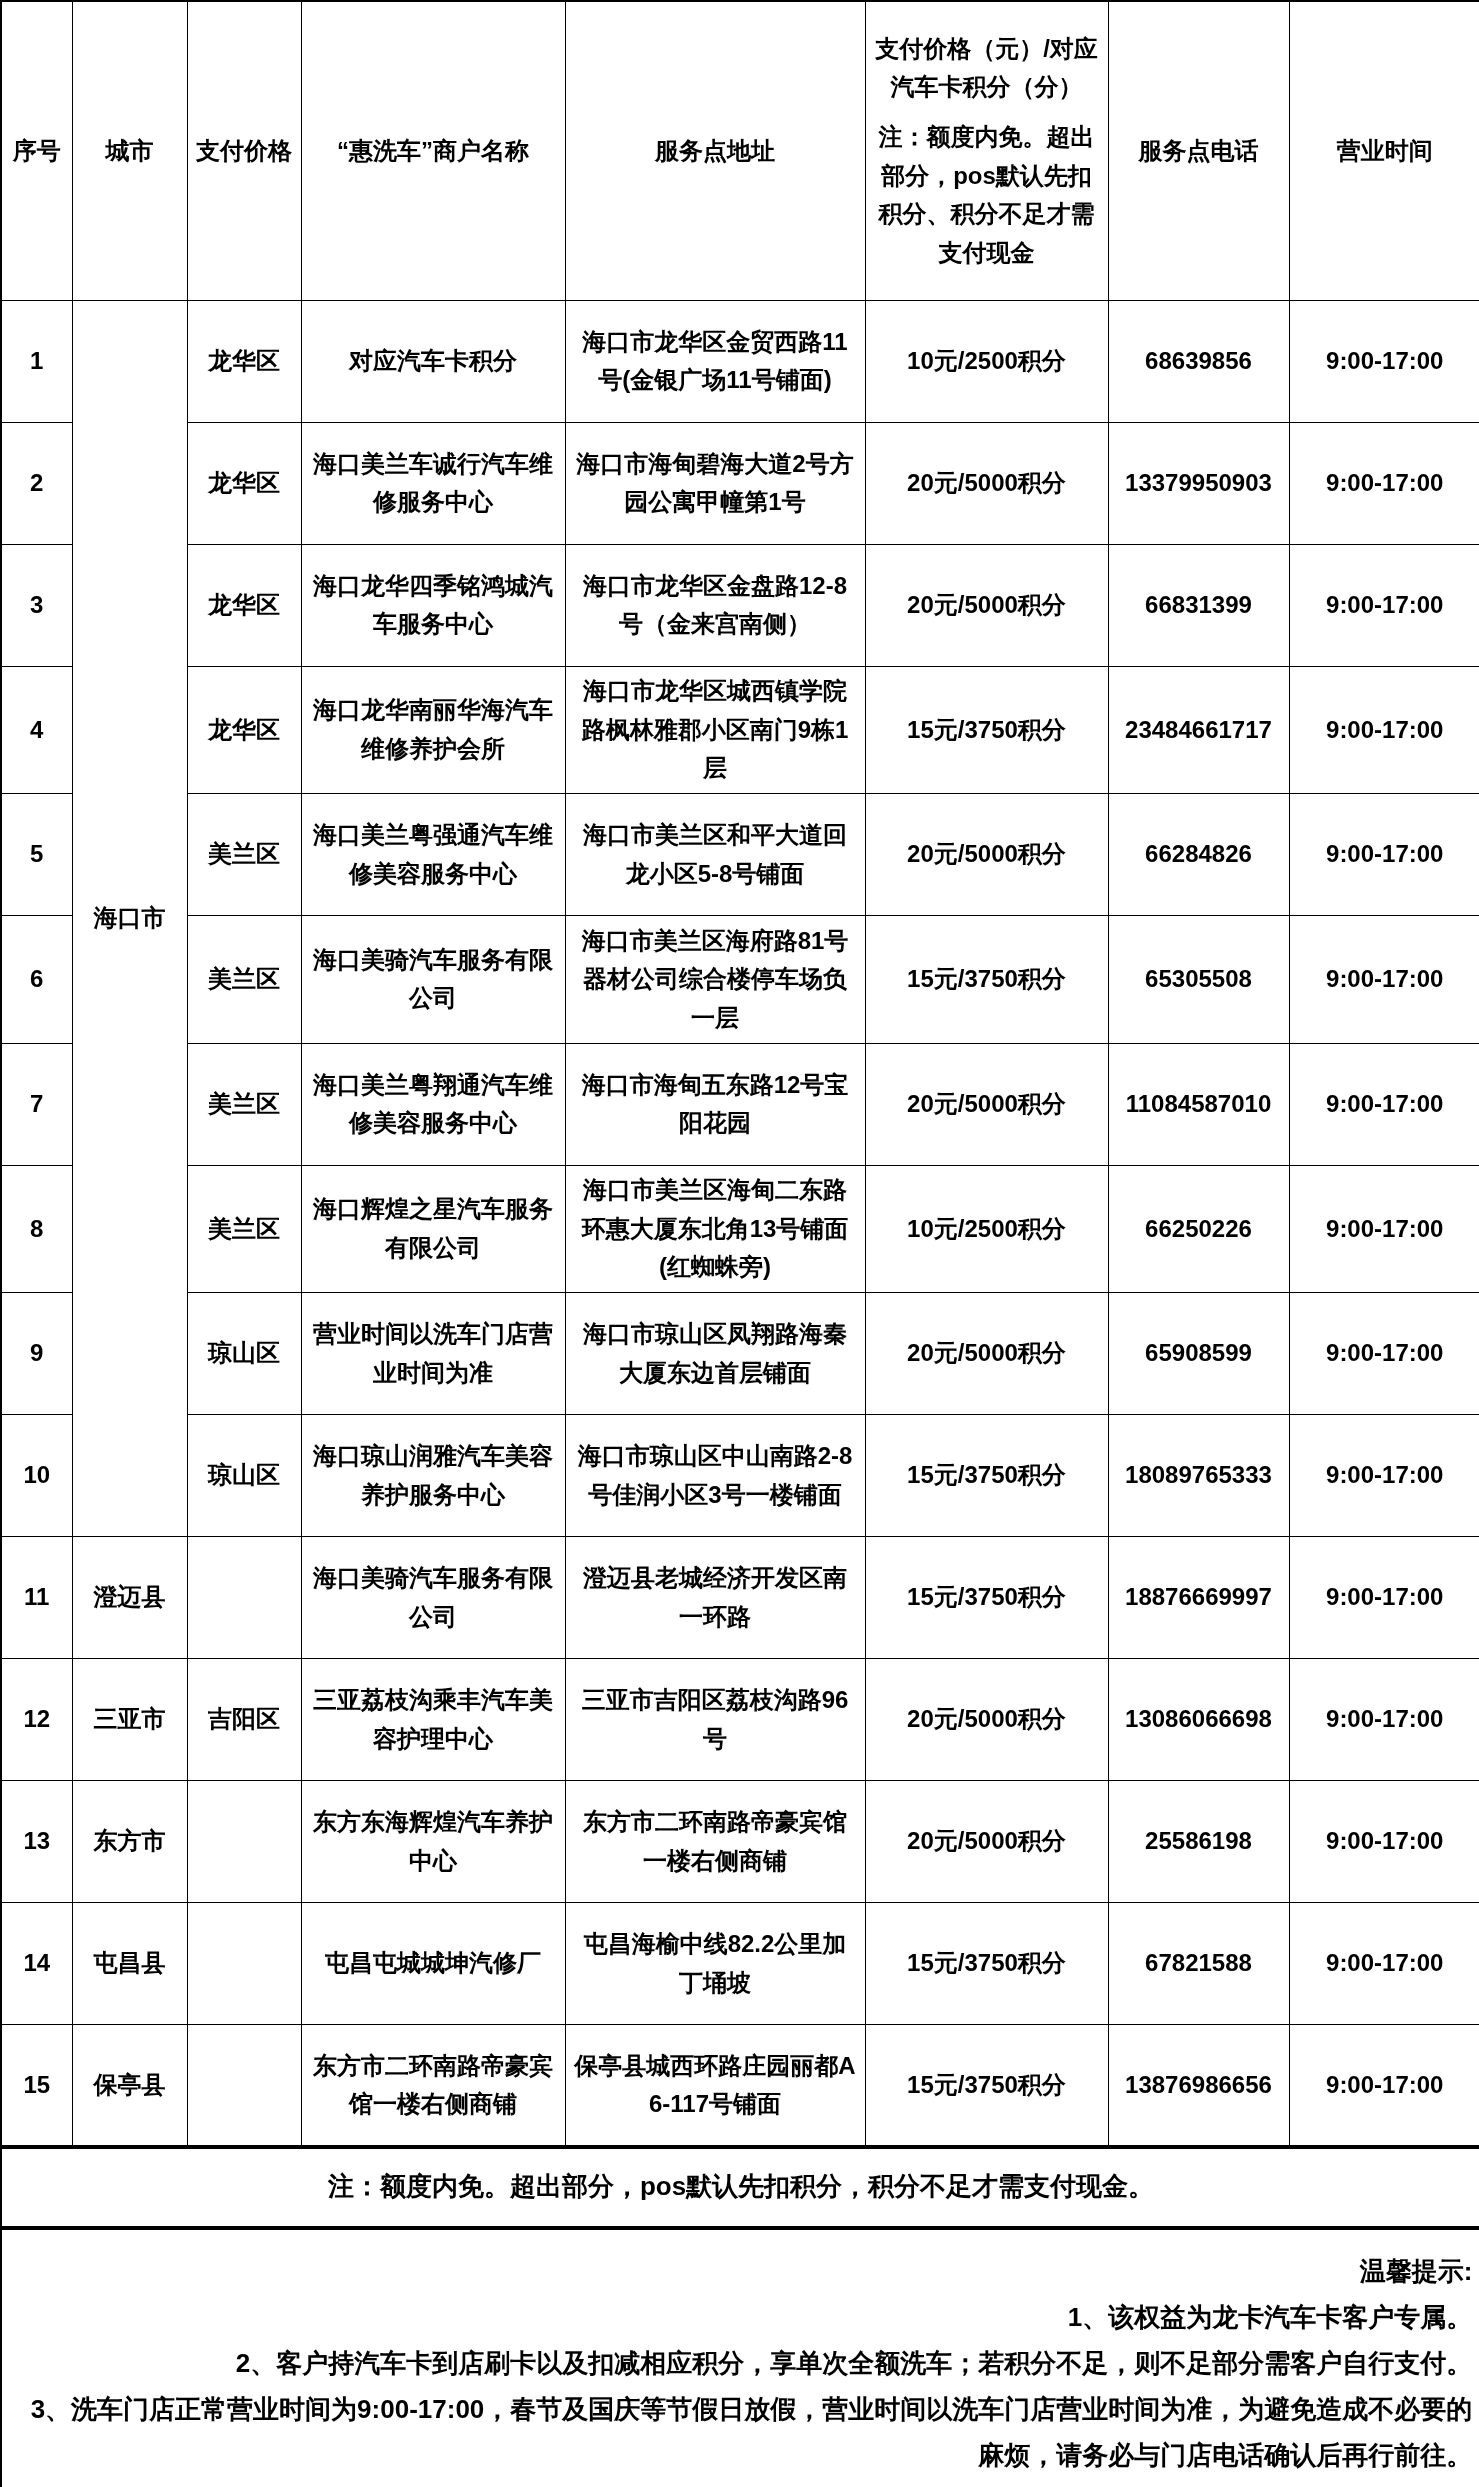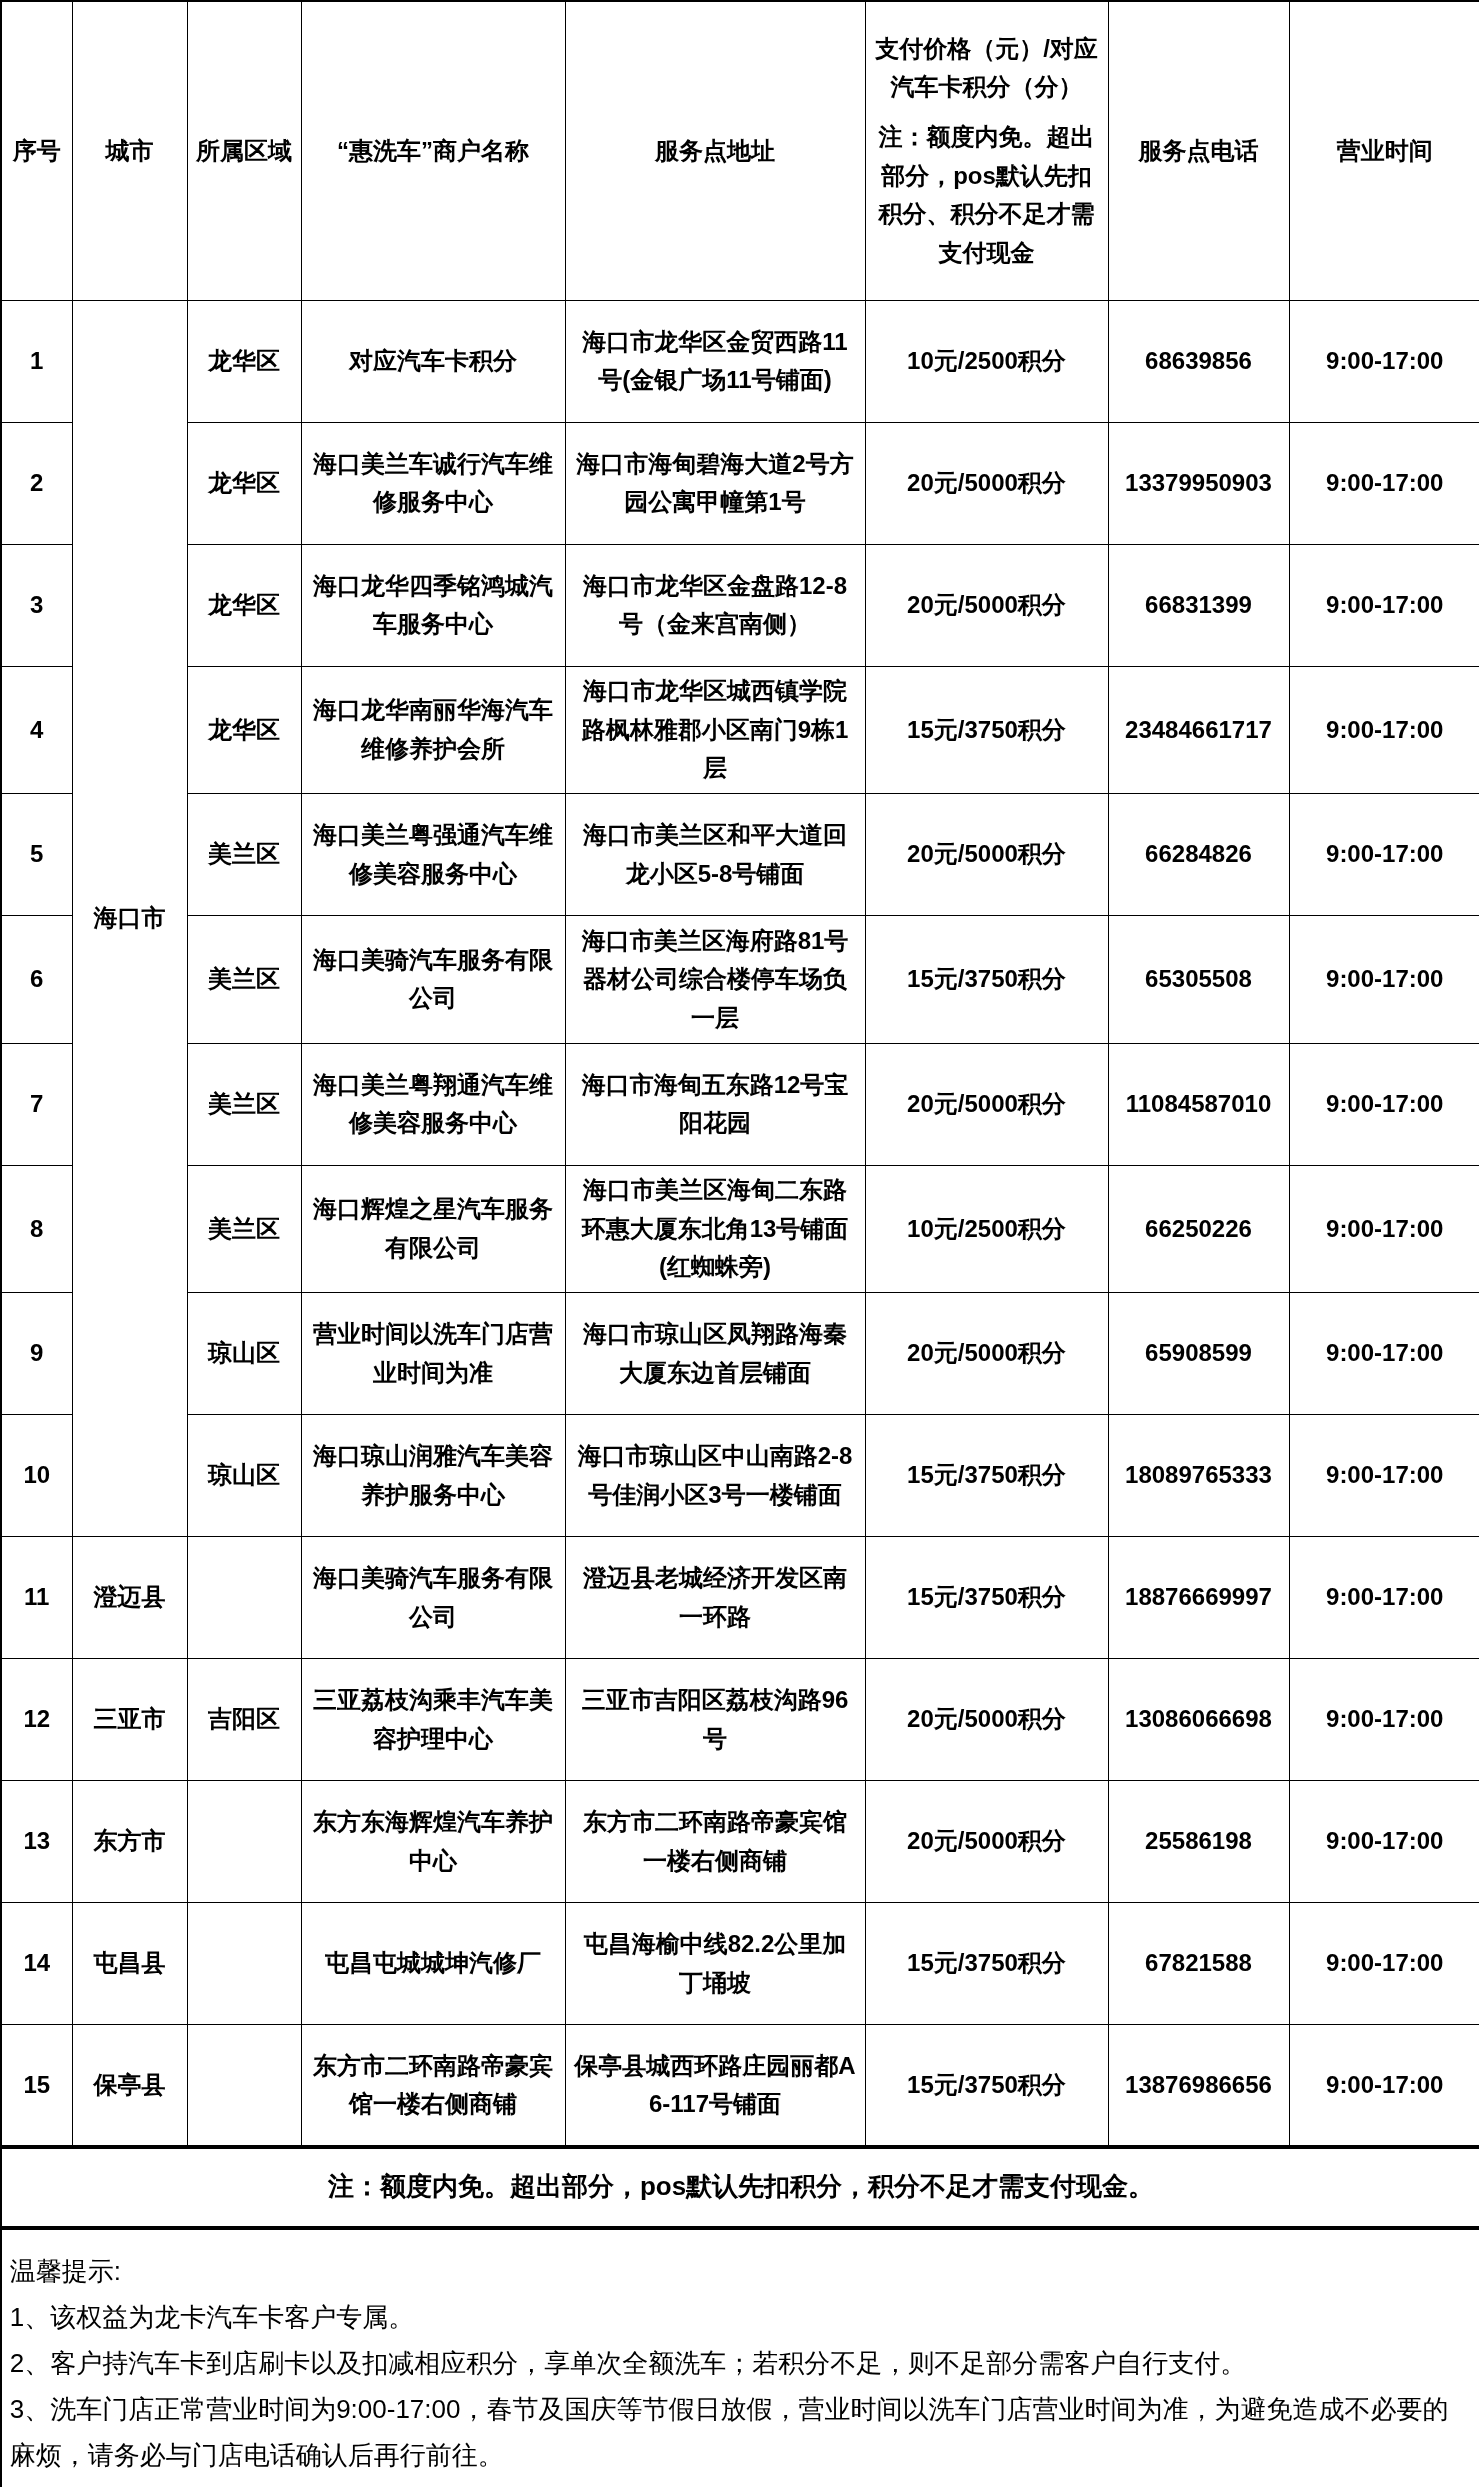--- a/index.html
+++ b/index.html
@@ -23,42 +23,42 @@
   tr.data-row{height:122px;}
   td.num{font-weight:normal;}
   td.price-cell .price-note{margin-top:12px;}
   tr.note-row{height:81px;}
   tr.note-row td{
     border-top:4.8px solid #000;border-bottom:4.8px solid #000;
     font-size:26px;
   }
   tr.tips-row{height:270px;}
   tr.tips-row td{border-bottom:4.8px solid #000;vertical-align:middle;}
-  .tips-line{display:block;font-size:26px;font-weight:normal;line-height:46px;text-align:left;}
+  .tips-line{display:block;font-size:26px;font-weight:bold;line-height:46px;text-align:right;}
 </style>
 </head>
 <body>
 
 <div class="page">
   <table class="grid">
     <colgroup>
       <col style="width:71px">
         <col style="width:115px">
         <col style="width:114px">
       <col style="width:264px">
         <col style="width:300px">
         <col style="width:243px">
       <col style="width:181px">
         <col style="width:192px">
     </colgroup>
     <tbody>
       <tr class="header-row">
         <td>序号</td>
         <td>城市</td>
-        <td>所属区域</td>
+        <td>支付价格</td>
         <td>“惠洗车”商户名称</td>
         <td>服务点地址</td>
         <td class="price-cell">
           <div>支付价格（元）/对应汽车卡积分（分）</div>
           <div class="price-note">注：额度内免。超出部分，pos默认先扣积分、积分不足才需支付现金</div>
         </td>
         <td>服务点电话</td>
         <td>营业时间</td>
       </tr>
 

